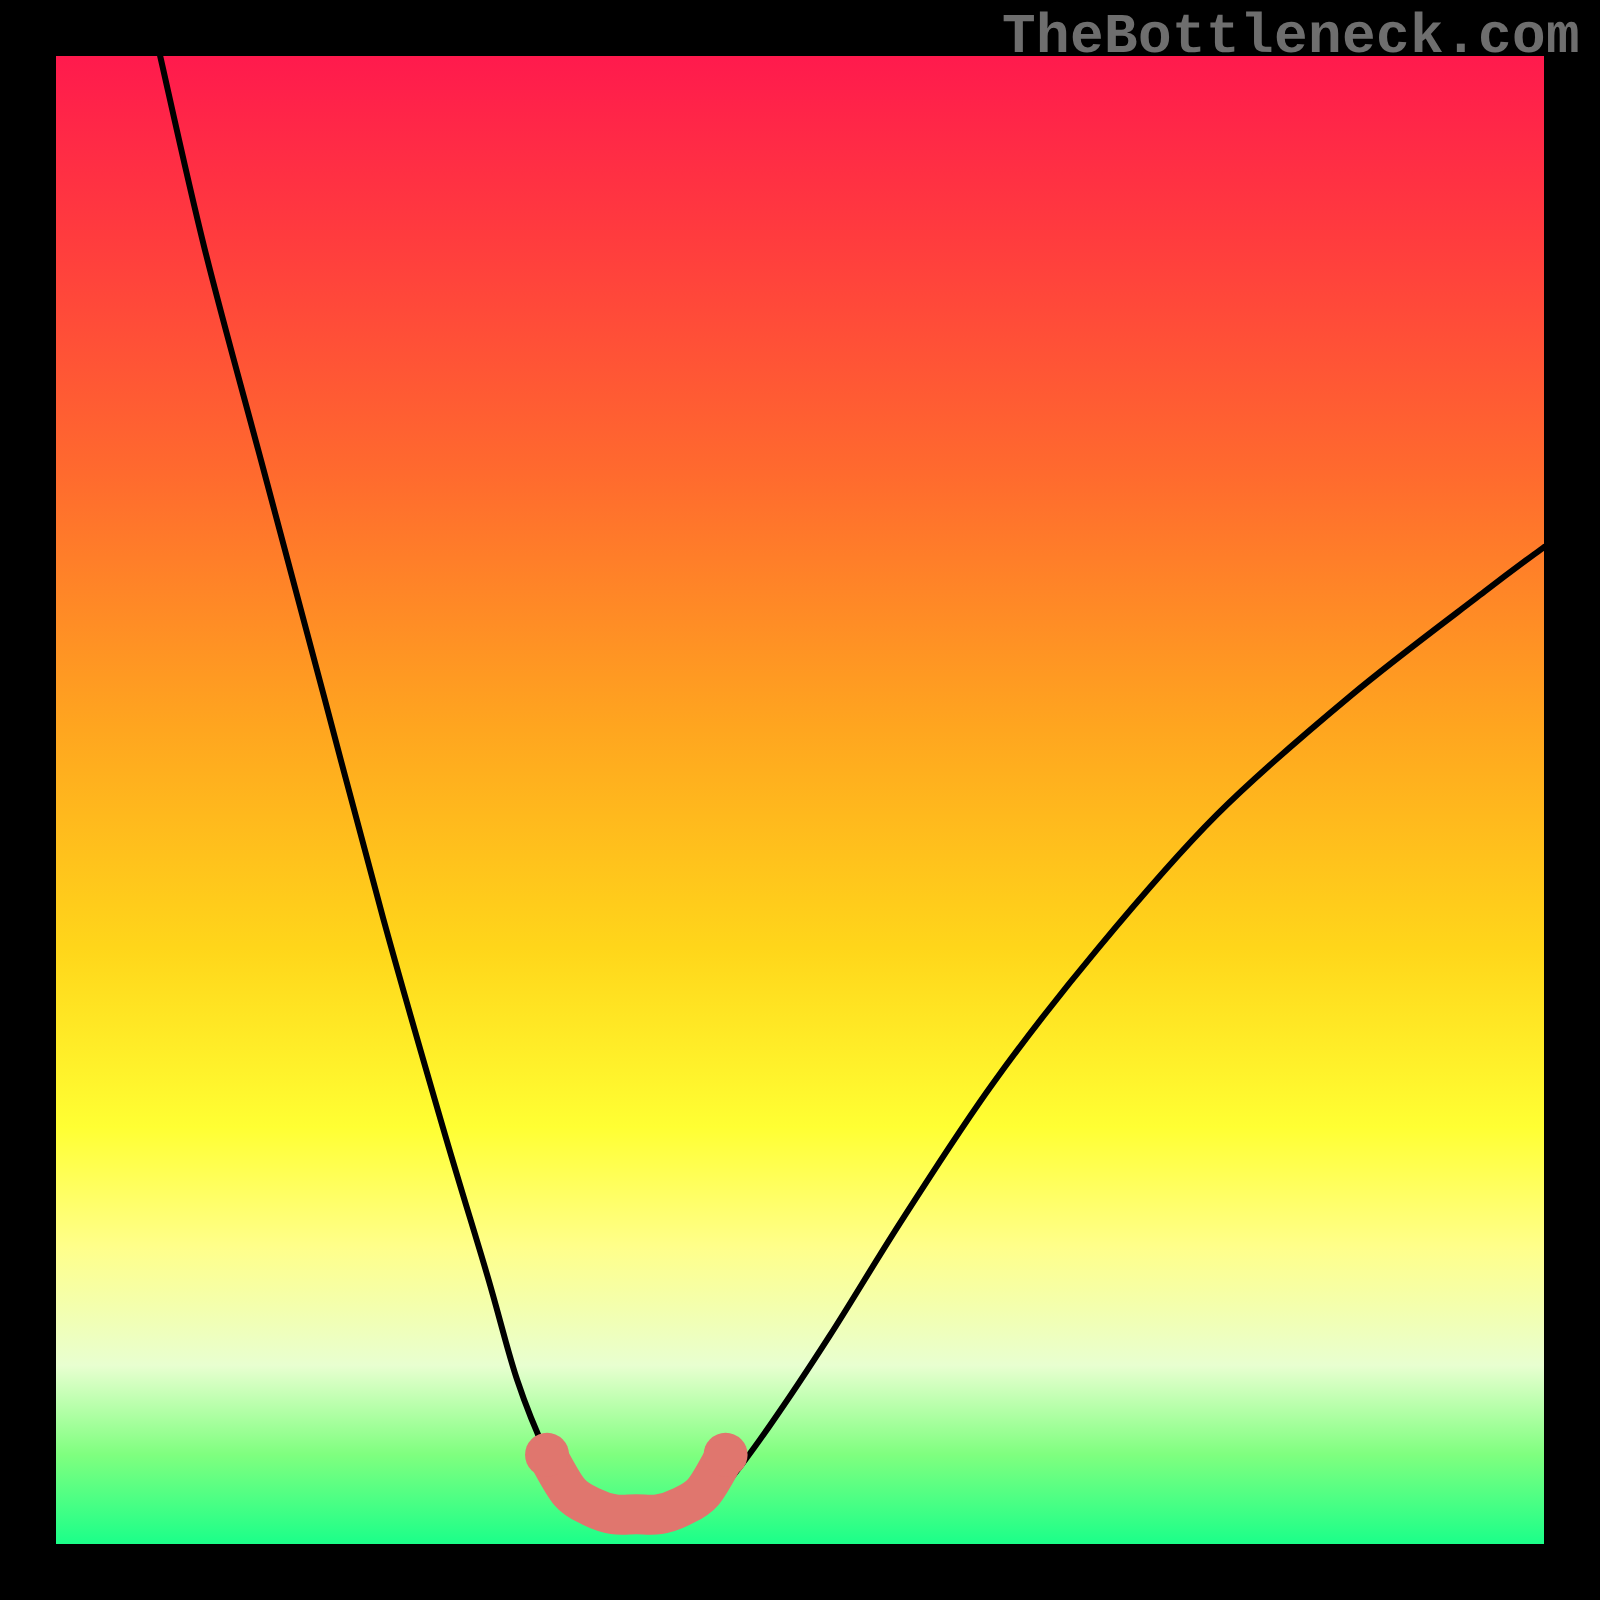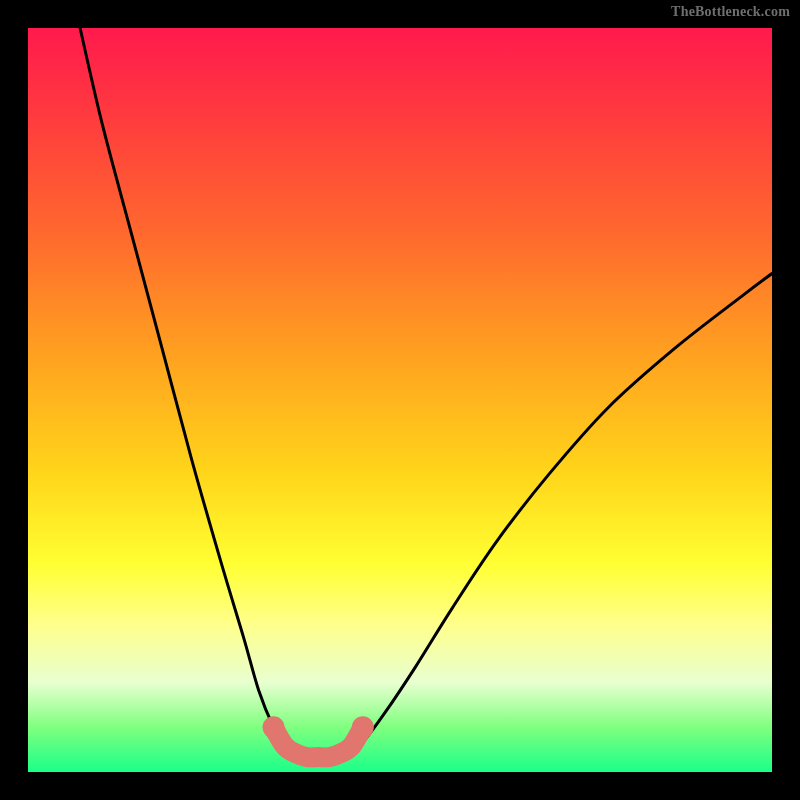--- a/index.html
+++ b/index.html
@@ -33,22 +33,22 @@
       #ffff33 72%,
       #ffff8a 80%,
       #e8ffd0 88%,
       #7fff7f 94%,
       #1bff89 100%);
   }
   .watermark {
     position: absolute;
     top: 4px;
     right: 10px;
-    font-family: Liberation Serif, serif;
-    font-size: 14px;
+    font-family: Liberation Mono, monospace;
+    font-size: 28px;
     font-weight: 600;
     color: #6e6e6e;
     letter-spacing: 0.2px;
   }
   svg.curve {
     position: absolute;
     left: 28px;
     top: 28px;
     width: 744px;
     height: 744px;

